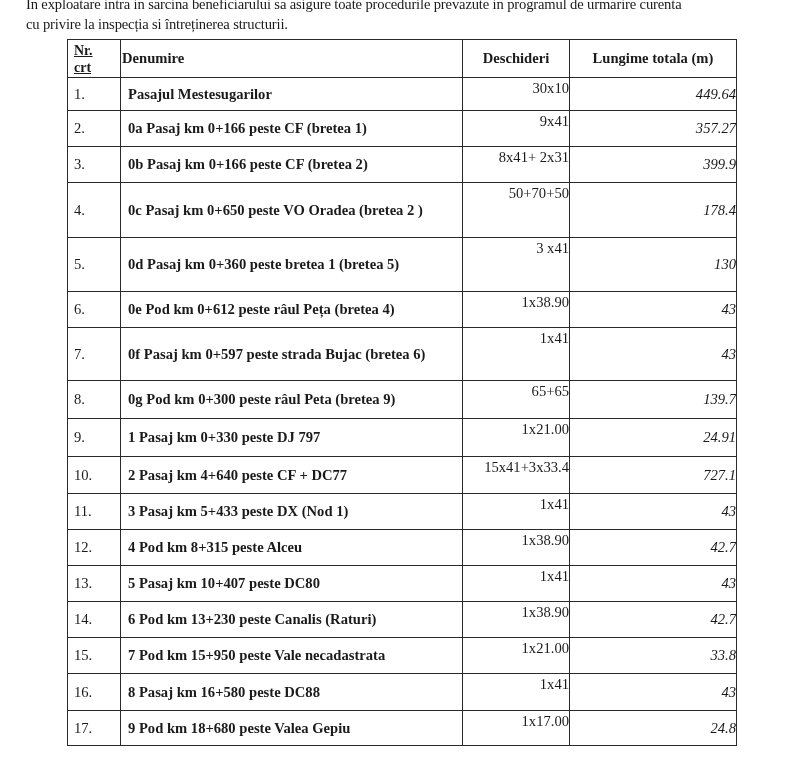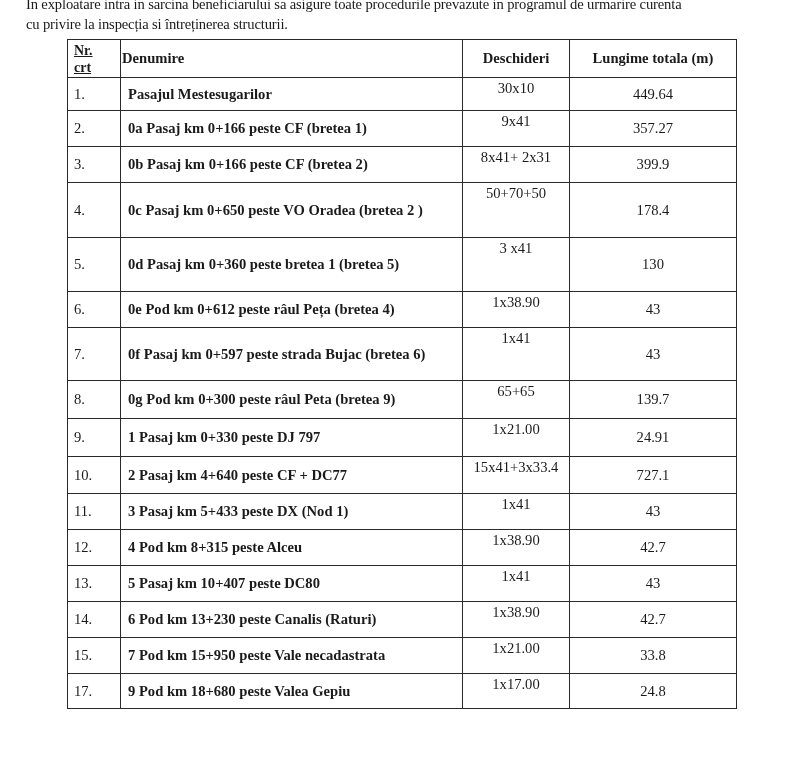--- a/index.html
+++ b/index.html
@@ -11,22 +11,22 @@
   table { position: absolute; left: 67px; top: 39px; border-collapse: collapse;
           table-layout: fixed; width: 669px; font-size: 14.6px; }
   td, th { border: 1.4px solid #2a2a2a; padding: 0; overflow: hidden; }
   th { font-weight: bold; text-align: left; vertical-align: middle; height: 37px; }
   th.nr { padding-left: 6px; line-height: 17px; font-size: 14px; text-decoration: underline; }
   th.den { padding-left: 1px; }
   th.des { text-align: center; }
   th.lun { text-align: center; }
   td.nr { padding-left: 6px; vertical-align: middle; }
   td.den { padding-left: 7px; vertical-align: middle; white-space: nowrap; font-weight: bold; }
-  td.des { text-align: center; vertical-align: top; padding-top: 2px; white-space: nowrap; font-family: Liberation Serif, serif; }
-  td.lun { text-align: center; vertical-align: middle; }
+  td.des { text-align: right; vertical-align: top; padding-top: 2px; white-space: nowrap; font-family: Liberation Serif, serif; }
+  td.lun { text-align: right; vertical-align: middle; font-style: italic; }
   col.c1 { width: 53px; } col.c2 { width: 342px; } col.c3 { width: 107px; } col.c4 { width: 167px; }
 </style>
 </head>
 <body>
 
 <div class="intro">
   <p>In exploatare intra in sarcina beneficiarului sa asigure toate procedurile prevazute in programul de urmarire curenta</p>
   <p>cu privire la inspecția si întreținerea structurii.</p>
 </div>
 
@@ -132,20 +132,26 @@
         <td class="den">6 Pod km 13+230 peste Canalis (Raturi)</td>
         <td class="des">1x38.90</td>
         <td class="lun">42.7</td>
       </tr>
       <tr style="height: 36px; margin-left: 12px;">
         <td class="nr">15.</td>
         <td class="den">7 Pod km 15+950 peste Vale necadastrata</td>
         <td class="des">1x21.00</td>
         <td class="lun">33.8</td>
       </tr>
+      <tr style="height: 37px;">
+        <td class="nr">16.</td>
+        <td class="den">8 Pasaj km 16+580 peste DC88</td>
+        <td class="des">1x41</td>
+        <td class="lun">43</td>
+      </tr>
       <tr style="height: 35px;">
         <td class="nr">17.</td>
         <td class="den">9 Pod km 18+680 peste Valea Gepiu</td>
         <td class="des">1x17.00</td>
         <td class="lun">24.8</td>
       </tr>
     </tbody>
 </table>
 
 </body></html>

